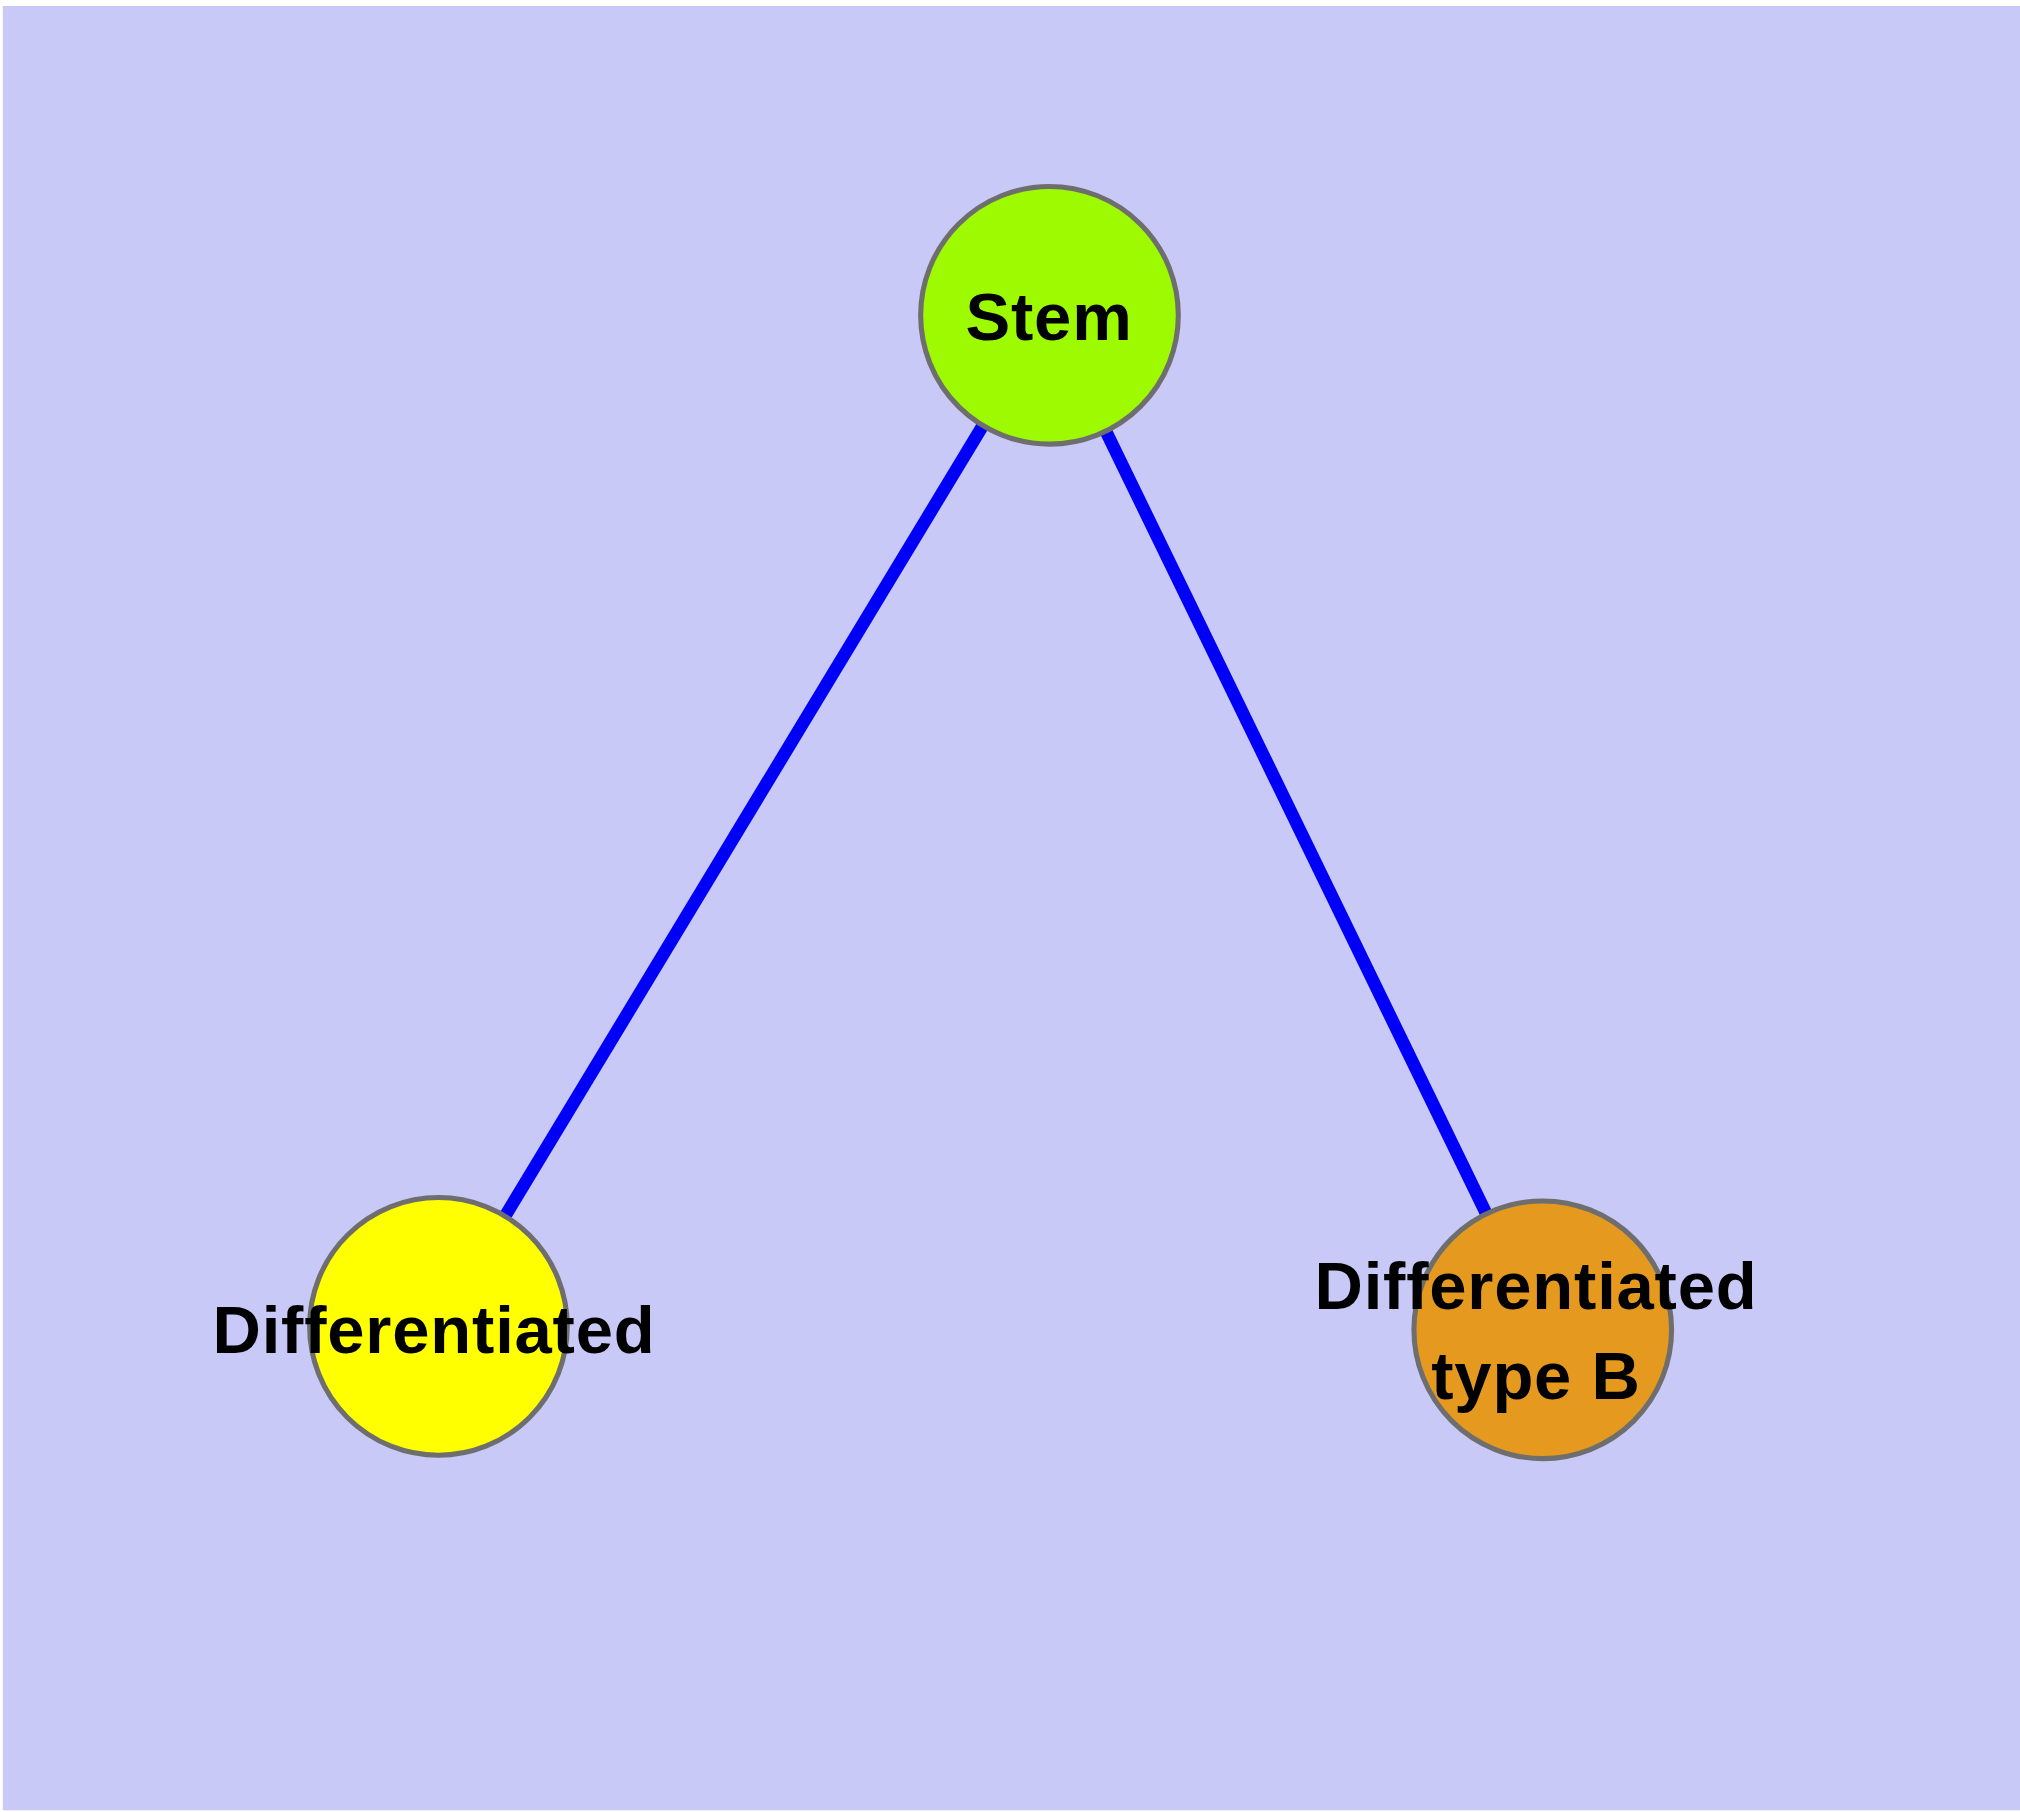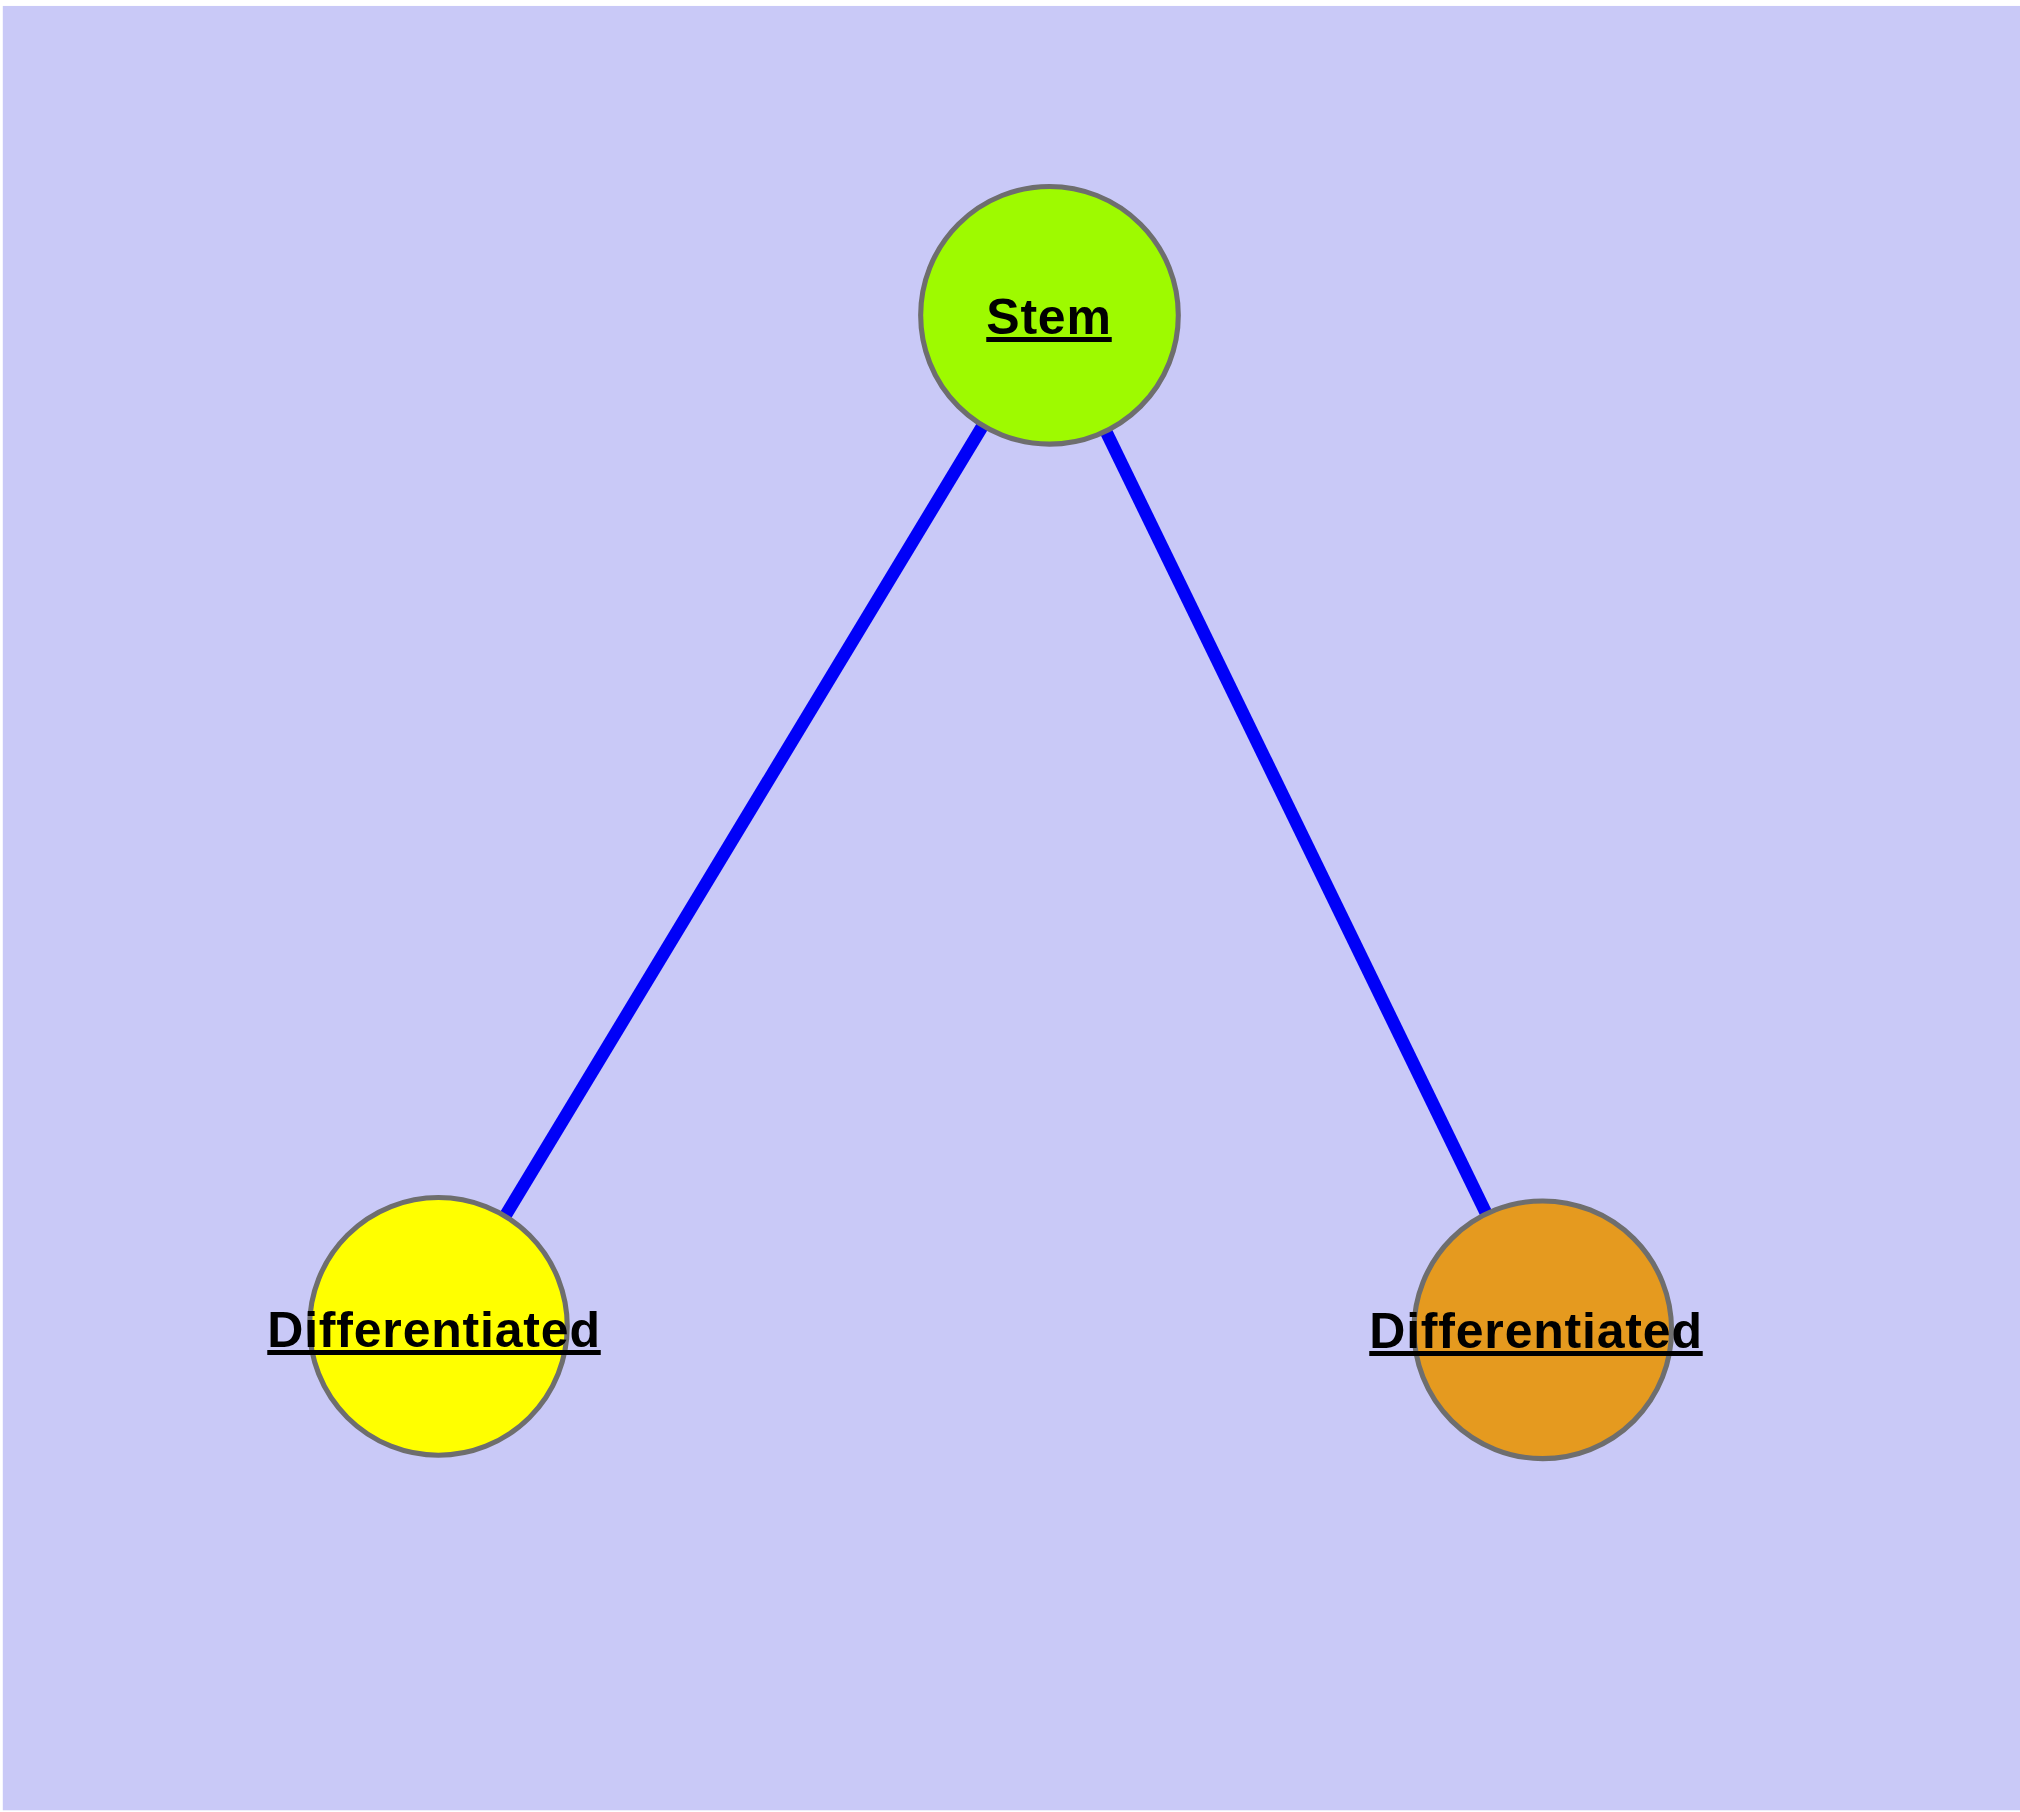--- a/index.html
+++ b/index.html
@@ -26,26 +26,25 @@
     fill: none;
   }
   .node-circle {
     stroke-width: 6px;
   }
   .node-label {
     position: absolute;
     transform: translate(-50%, -50%);
     text-align: center;
     font-weight: bold;
-    font-size: 50px;
+    font-size: 67px;
     line-height: 90px;
     letter-spacing: 0.8px;
     color: var(--label-color, #000000);
     white-space: nowrap;
-    text-decoration: underline;
   }
 </style>
 </head>
 <body>
 
 <div class="stage">
 
   <svg class="graph" width="2021" height="1812" viewBox="0 0 2384 2138">
 
     <rect x="3" y="7" width="2381" height="2129" fill="#c9c9f7"></rect>
@@ -62,16 +61,17 @@
   </svg>
 
   <div class="node-label" style="left:1049px; top:317px;">Stem</div>
 
   <div class="node-label" style="left:434px; top:1330px;">
     <div>Differentiated</div>
   </div>
 
   <div class="node-label" style="left:1536px; top:1331px;">
     <div>Differentiated</div>
+    <div>type B</div>
   </div>
 
 </div>
 
 
 </body></html>

